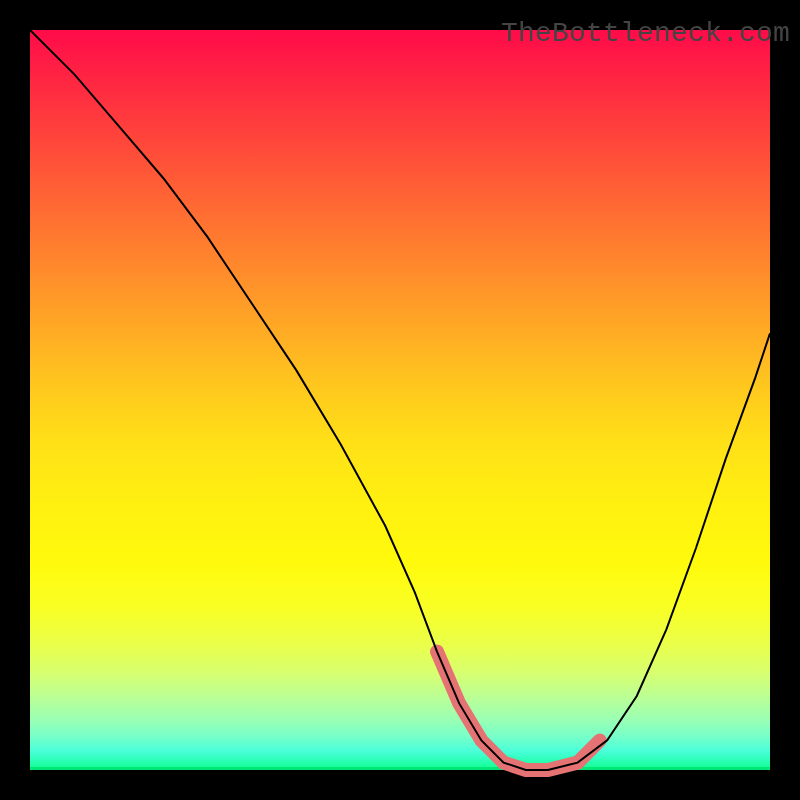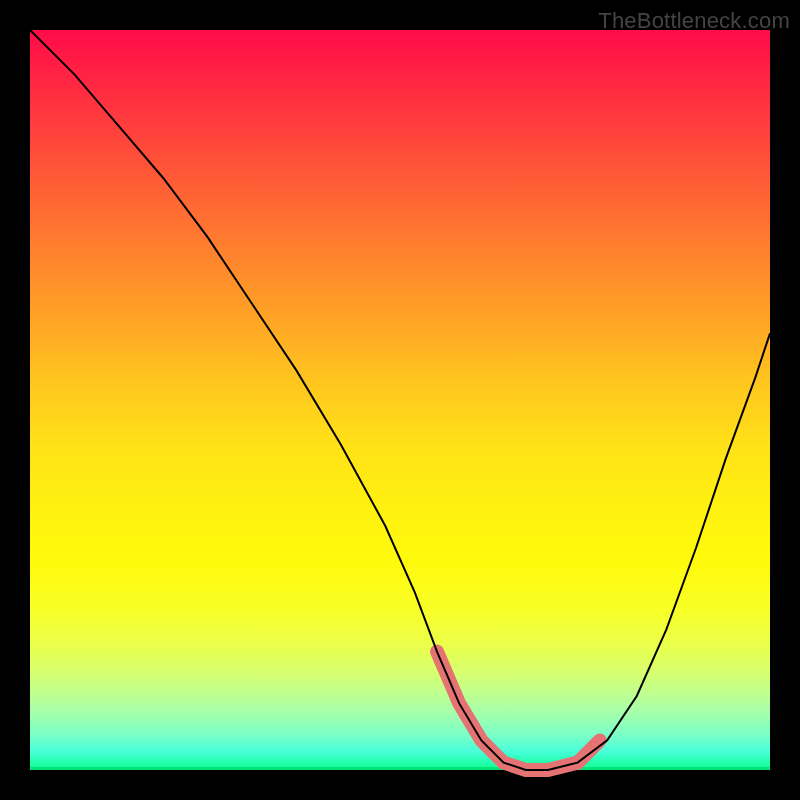--- a/index.html
+++ b/index.html
@@ -5,25 +5,25 @@
   * { margin: 0; padding: 0; box-sizing: border-box; }
   html, body { width: 800px; height: 800px; overflow: hidden; background: #000; }
   .outer {
     width: 800px;
     height: 800px;
     background: #000;
     position: relative;
   }
   .watermark {
     position: absolute;
-    top: 8px;
+    top: 18px;
     right: 10px;
     color: #444;
-    font-family: Liberation Sans, sans-serif;
-    font-size: 22px;
+    font-family: Liberation Mono, monospace;
+    font-size: 28px;
     font-weight: 500;
     letter-spacing: 0.2px;
     z-index: 5;
   }
   .plot-area {
     position: absolute;
     left: 30px;
     top: 30px;
     width: 740px;
     height: 740px;

